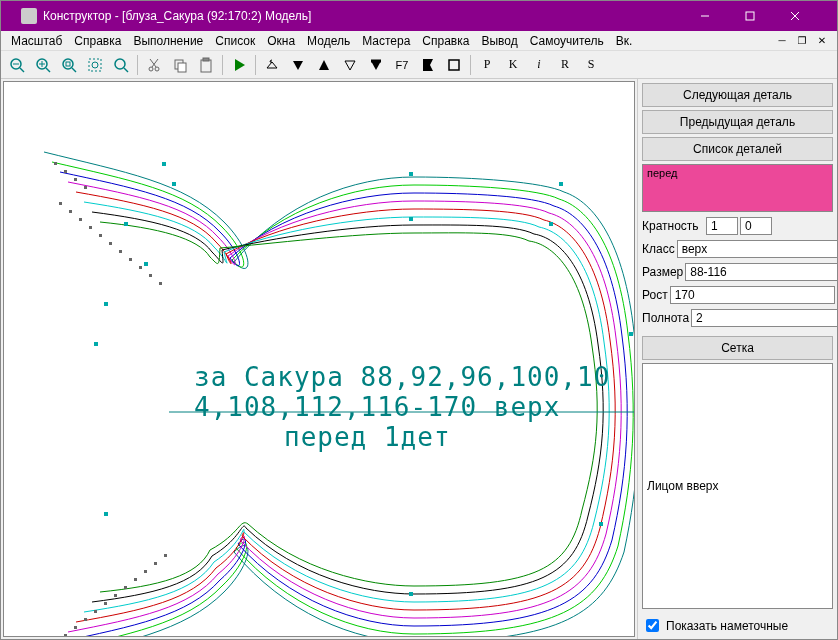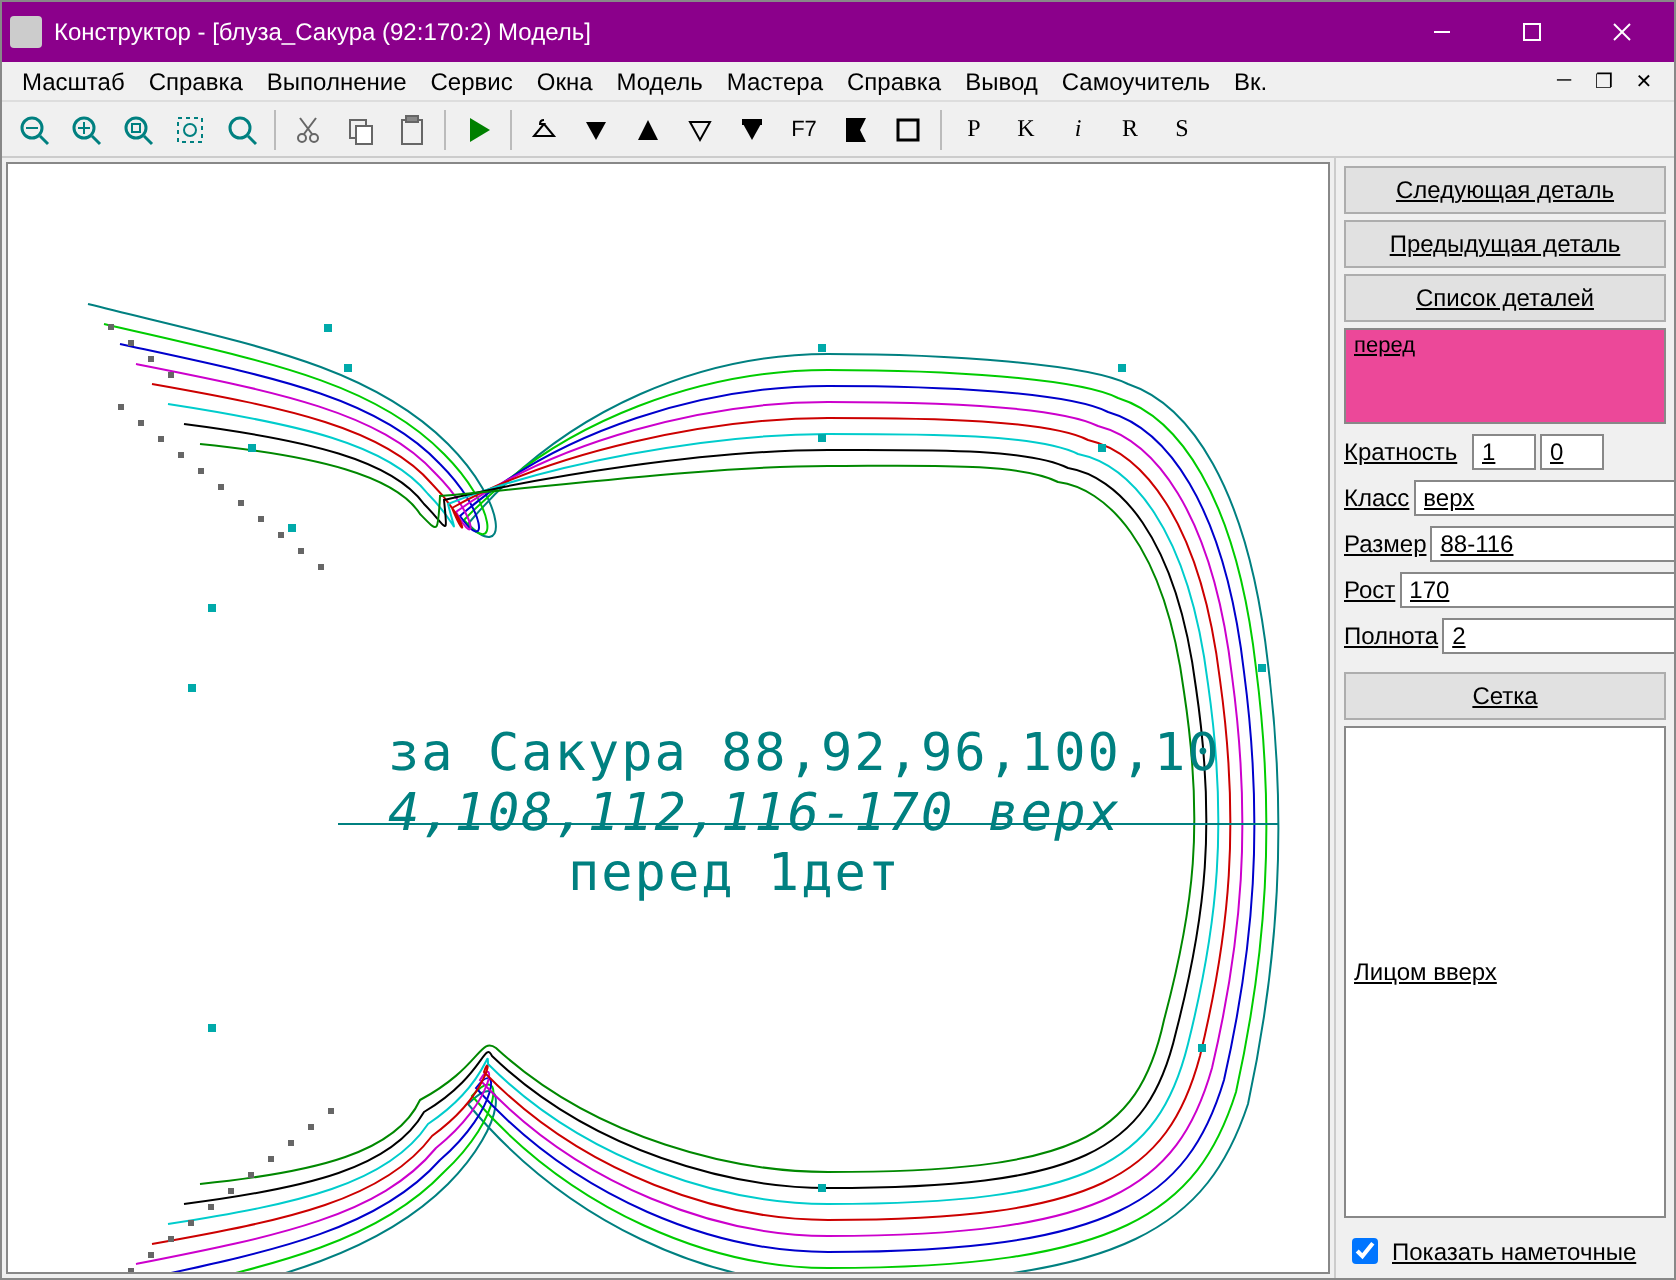--- a/index.html
+++ b/index.html
@@ -12,21 +12,21 @@
     height: 640px;
     overflow: hidden;
     border: 1px solid #888;
   }
   .titlebar {
     background: #8b008b;
     color: #fff;
     height: 30px;
     display: flex;
     align-items: center;
-    padding: 0 4px;
+    padding: 0 20px;
     justify-content: space-between;
   }
   .titlebar-left { display: flex; align-items: center; gap: 6px; }
   .title-icon { width: 16px; height: 16px; background: #ccc; border-radius: 2px; }
   .titlebar-buttons { display: flex; }
   .tb-btn {
     width: 45px; height: 30px; display: flex; align-items: center; justify-content: center;
     color: #fff; cursor: pointer;
   }
   .menubar {
@@ -63,28 +63,27 @@
   }
   .canvas-area {
     flex: 1;
     background: #fff;
     border: 1px solid #888;
     margin: 2px;
     position: relative;
     overflow: hidden;
   }
   .side-panel {
-    width: 170px;
+    width: 200px;
     background: #f0f0f0;
     padding: 4px;
     border-left: 1px solid #ccc;
     display: flex;
     flex-direction: column;
     gap: 3px;
-    text-decoration: underline;
   }
   .panel-btn {
     background: #e1e1e1;
     border: 1px solid #adadad;
     padding: 4px 2px;
     text-align: center;
     cursor: pointer;
     font-size: 12px;
   }
   .panel-textarea {
@@ -145,21 +144,21 @@
           <line x1="9" y1="1" x2="1" y2="9" stroke="#fff" stroke-width="1"></line>
         </svg>
     </div>
   </div>
 </div>
 
 <div class="menubar">
   <span class="menu-item">Масштаб</span>
   <span class="menu-item">Справка</span>
   <span class="menu-item">Выполнение</span>
-  <span class="menu-item">Сервис</span>
+  <span class="menu-item">Список</span>
   <span class="menu-item">Окна</span>
   <span class="menu-item">Модель</span>
   <span class="menu-item">Мастера</span>
   <span class="menu-item">Справка</span>
   <span class="menu-item">Вывод</span>
   <span class="menu-item">Самоучитель</span>
   <span class="menu-item">Вк.</span>
   <div class="mdi-ctrls">
     <div class="mdi-btn">─</div>
     <div class="mdi-btn">❐</div>
@@ -336,21 +335,21 @@
           <rect x="100" y="520" width="3" height="3"></rect>
         <rect x="110" y="512" width="3" height="3"></rect>
           <rect x="120" y="504" width="3" height="3"></rect>
           <rect x="130" y="496" width="3" height="3"></rect>
         <rect x="140" y="488" width="3" height="3"></rect>
           <rect x="150" y="480" width="3" height="3"></rect>
           <rect x="160" y="472" width="3" height="3"></rect>
       </g>
     </svg>
     <div class="canvas-text" style="top:280px;left:190px;">за  Сакура  88,92,96,100,10</div>
-    <div class="canvas-text" style="top:310px;left:190px;font-style:italic;">4,108,112,116-170  верх</div>
+    <div class="canvas-text" style="top:310px;left:190px;">4,108,112,116-170  верх</div>
     <div class="canvas-text" style="top:340px;left:280px;">пеpед  1дет</div>
   </div>
 
   <div class="side-panel">
     <button class="panel-btn">Следующая деталь</button>
     <button class="panel-btn">Предыдущая деталь</button>
     <button class="panel-btn">Список деталей</button>
     <textarea class="panel-textarea" style="">перед</textarea>
 
     <div class="prop-row">

